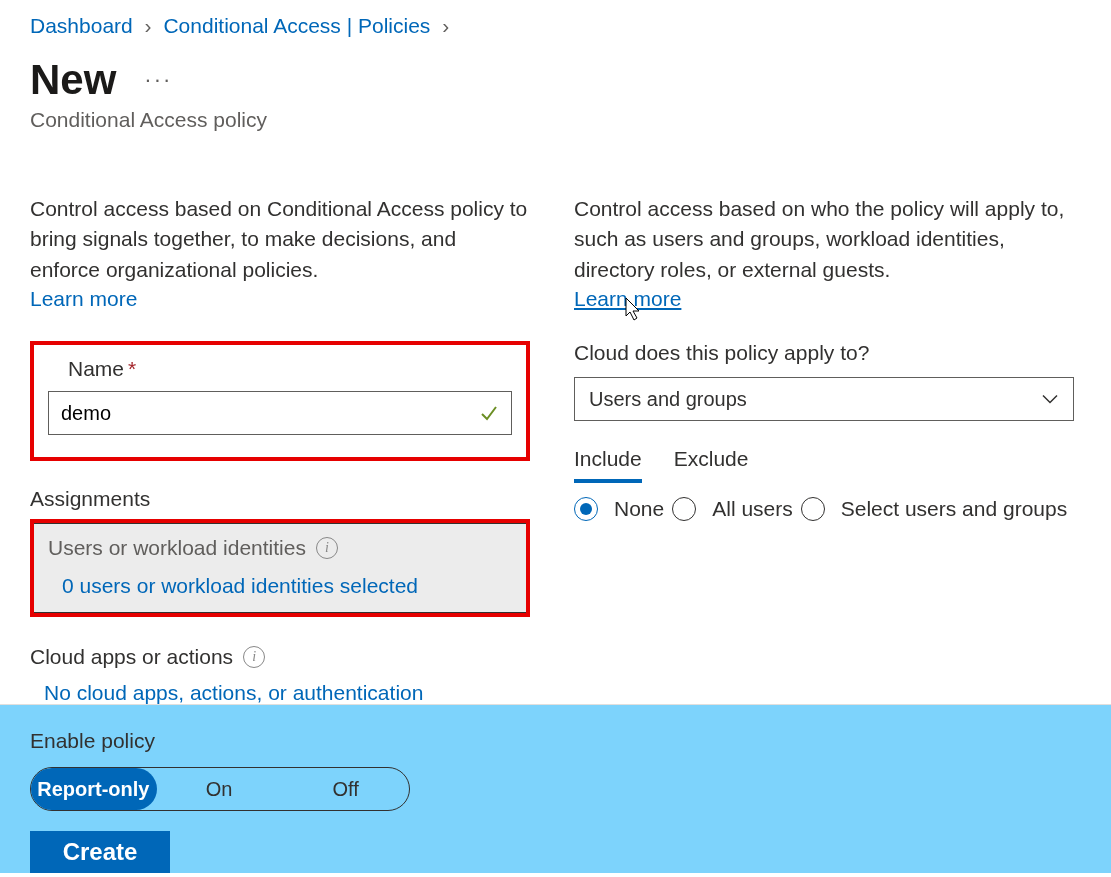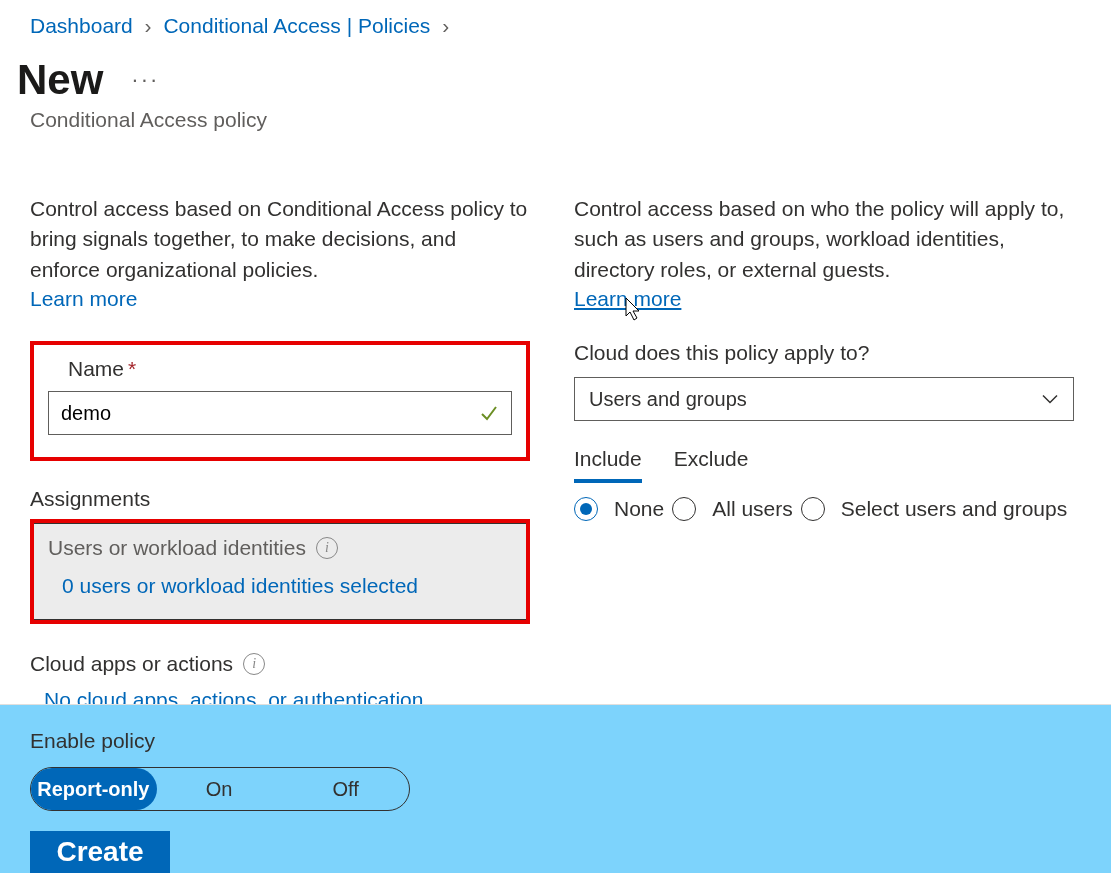--- a/index.html
+++ b/index.html
@@ -20,21 +20,21 @@
     .breadcrumb a {
       color: #0067b8;
       text-decoration: none;
     }
     .breadcrumb .chev {
       color: #605e5c;
       margin: 0 6px;
       display: inline-block;
     }
     .title-row {
-      padding: 18px 30px 0 17px;
+      padding: 18px 30px 0 30px;
       display: flex;
       align-items: center;
       gap: 28px;
     }
     .title-row h1 {
       font-size: 42px;
       font-weight: 600;
       color: #1b1a19;
     }
     .title-dots {
@@ -109,21 +109,21 @@
 
     
     .assign-block {
       border: 4px solid #e60000;
       margin-top: 8px;
     }
     .assign-inner {
       background: #ececec;
       border-top: 1px solid #323130;
       border-bottom: 1px solid #323130;
-      padding: 12px 14px 21px 14px;
+      padding: 12px 14px 14px 14px;
     }
     .assign-row {
       display: flex;
       align-items: center;
       gap: 10px;
       font-size: 21px;
       color: #605e5c;
     }
     .info-icon {
       width: 22px; height: 22px;
@@ -271,21 +271,21 @@
       border-radius: 22px;
       margin: -1px;
     }
     .create-btn {
       margin-top: 20px;
       height: 42px;
       width: 140px;
       background: #0067b8;
       color: #fff;
       border: none;
-      font-size: 28px;
+      font-size: 24px;
       font-weight: 600;
       cursor: pointer;
     }
     .cursor-icon {
       position: absolute;
       width: 24px; height: 28px;
     }
   </style>
 </head>
 <body>

